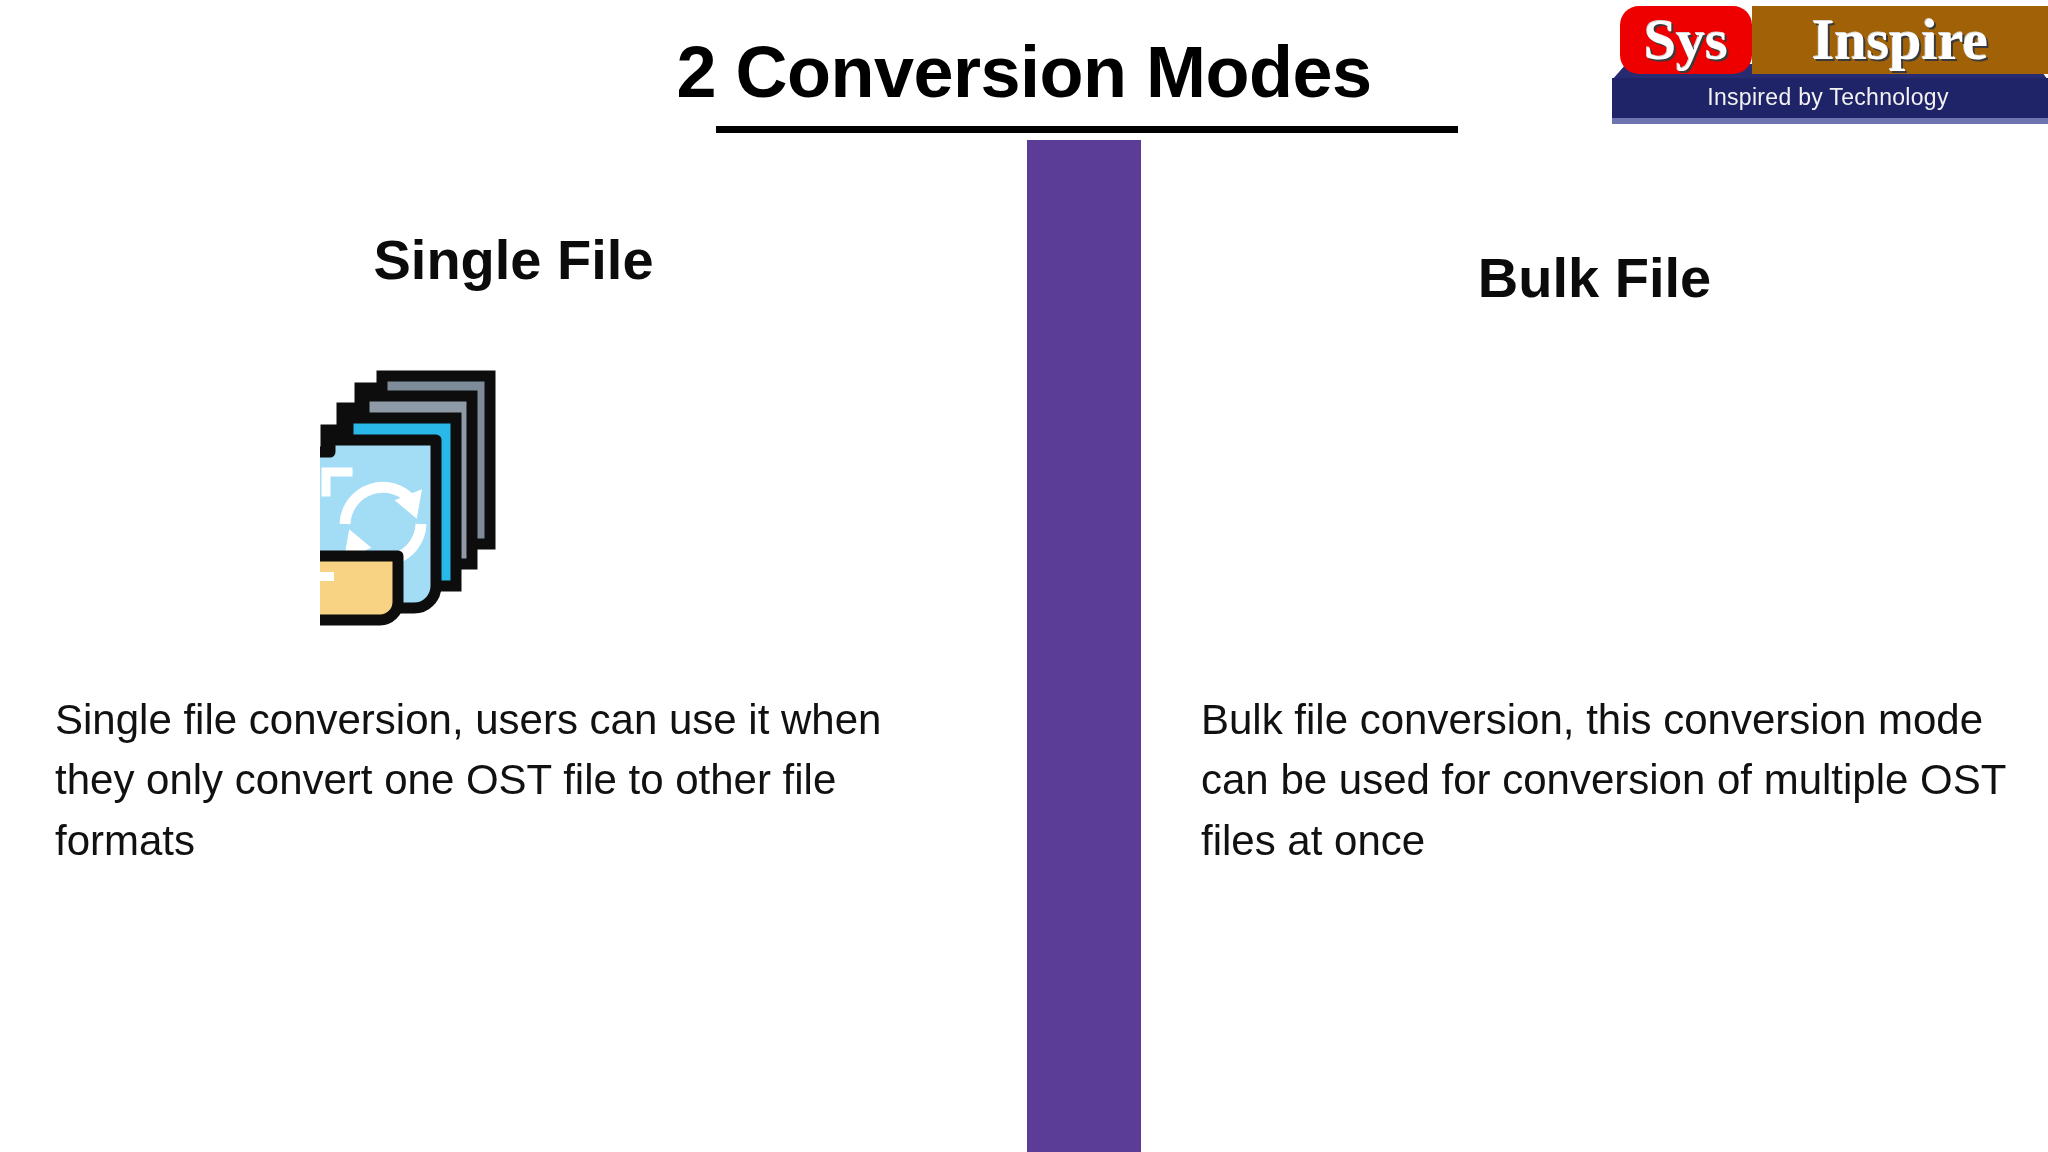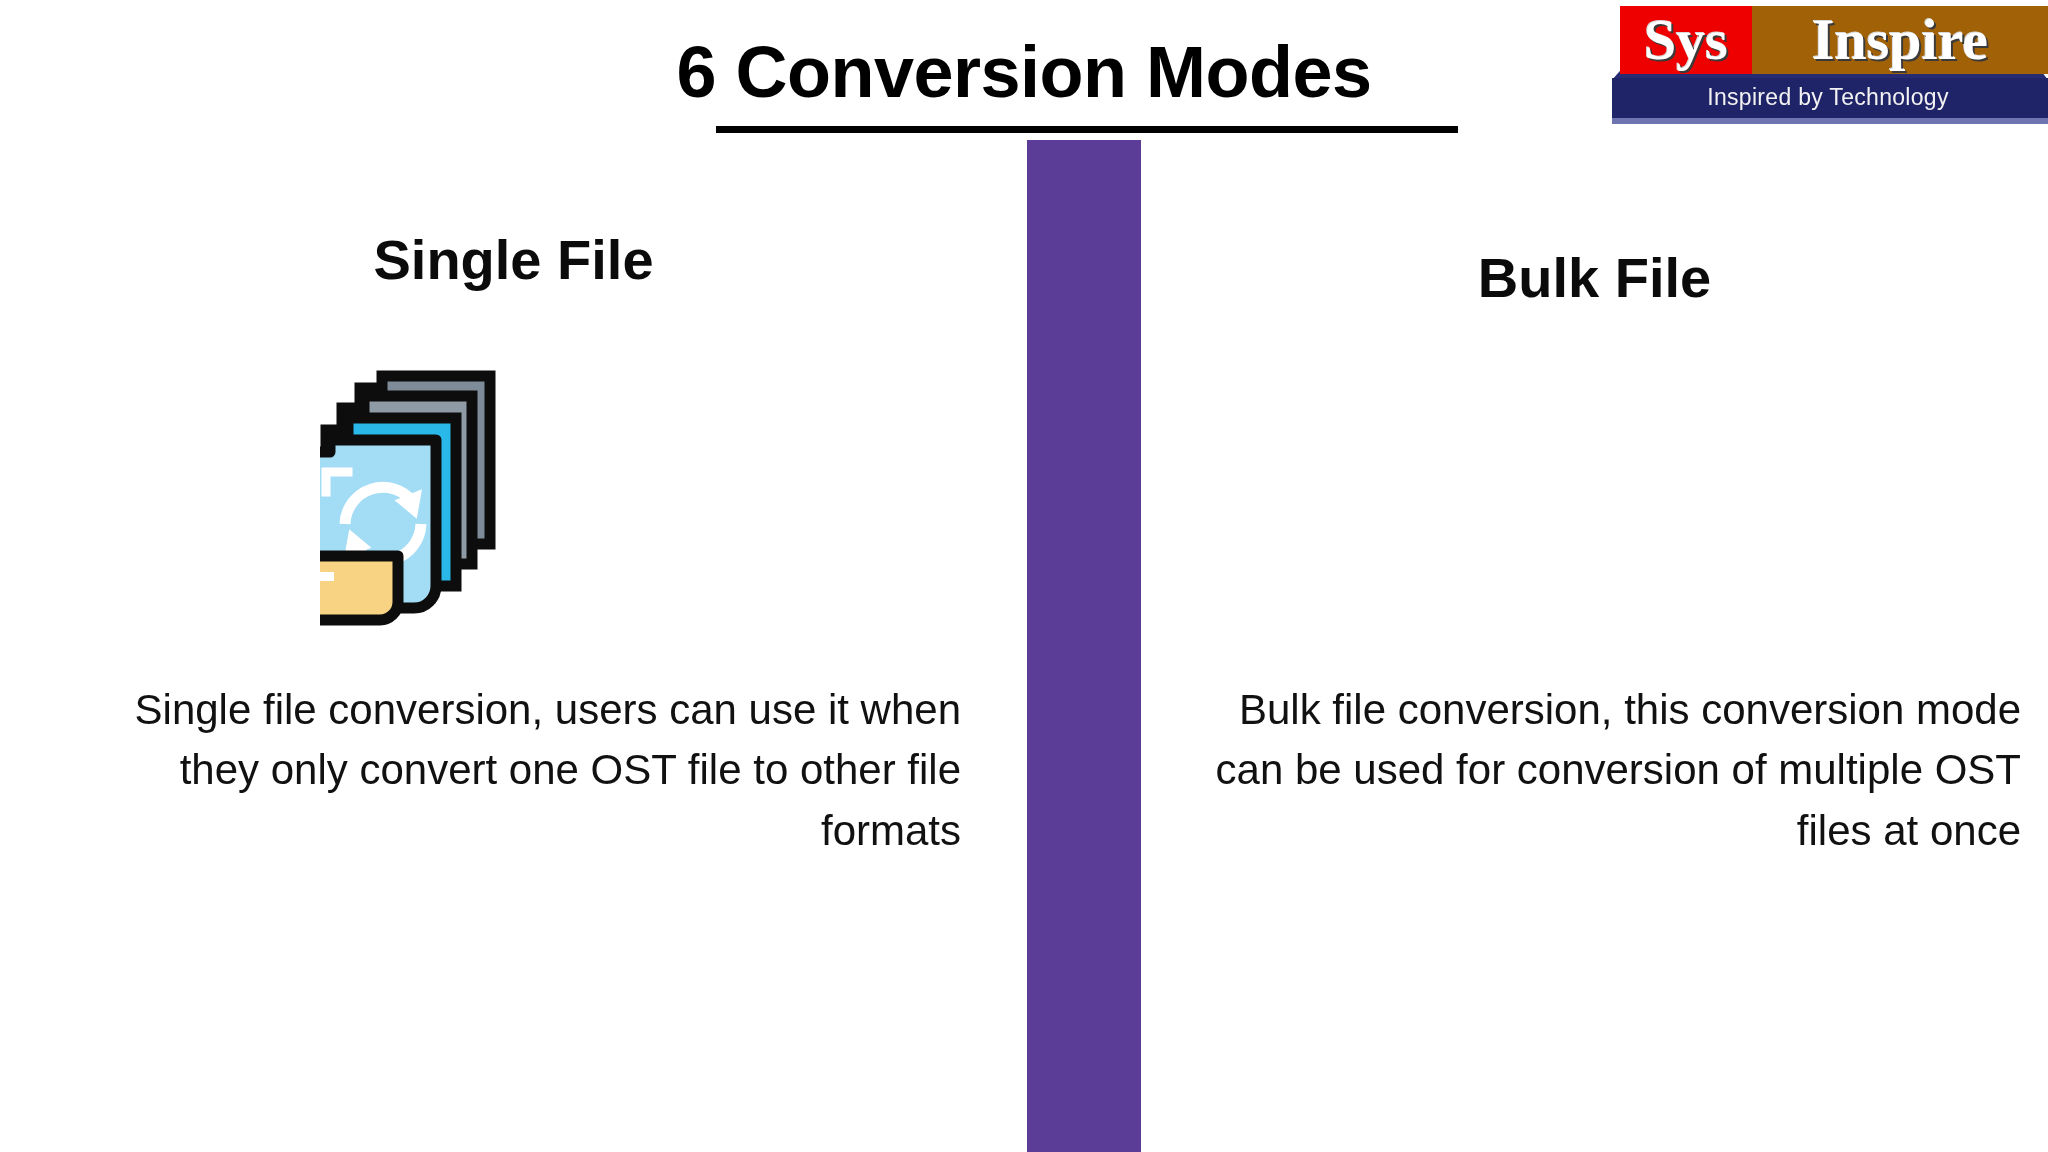--- a/index.html
+++ b/index.html
@@ -71,25 +71,26 @@
     color: #0b0b0b;
     line-height: 1;
     white-space: pre;
     margin-top: 40px;
   }
   #heading-single { top: 192px; left: 0; }
   #heading-bulk   { top: 210px; left: 0; }
 
   .col-body {
     position: absolute;
-    text-align: right;
+    text-align: left;
     font-size: 42px;
     line-height: 1.44;
     color: #111111;
     font-weight: 400;
+    margin-top: 10px;
   }
   #body-single { top: 680px; left: 55px;  width: 906px; }
   #body-bulk   { top: 680px; left: 60px;  width: 820px; }
 
   
   .icon-wrap {
     position: absolute;
   }
   #icon-single-file { left: 320px;  top: 360px; width: 270px; height: 270px; }
   .icon-wrap svg { display: block; width: 100%; height: 100%; }
@@ -137,28 +138,28 @@
     height: 68px;
     font-family: "Liberation Serif", serif;
     font-weight: bold;
     font-size: 58px;
     line-height: 1;
     color: #ffffff;
     text-shadow: 2px 2px 0 #3a3a3a, -1px -1px 0 #d8d8d8;
     white-space: pre;
     padding: 0 6px;
   }
-  #logo-chip-sys     { background: #EE0000; width: 120px; }
+  #logo-chip-sys     { background: #EE0000; width: 120px; border-radius: 19px; }
   #logo-chip-inspire { background: #a16207; width: 284px; }
 </style>
 </head>
 <body>
 
 <div id="title-block">
-  <span id="page-title">6 Conversion Modes</span>
+  <span id="page-title">2 Conversion Modes</span>
 </div>
 <div id="title-underline"></div>
 
 <div id="divider-bar"></div>
 
 <div id="column-single" class="column">
 
   <div id="heading-single" class="col-heading">Single File</div>
 
   <div id="icon-single-file" class="icon-wrap">

